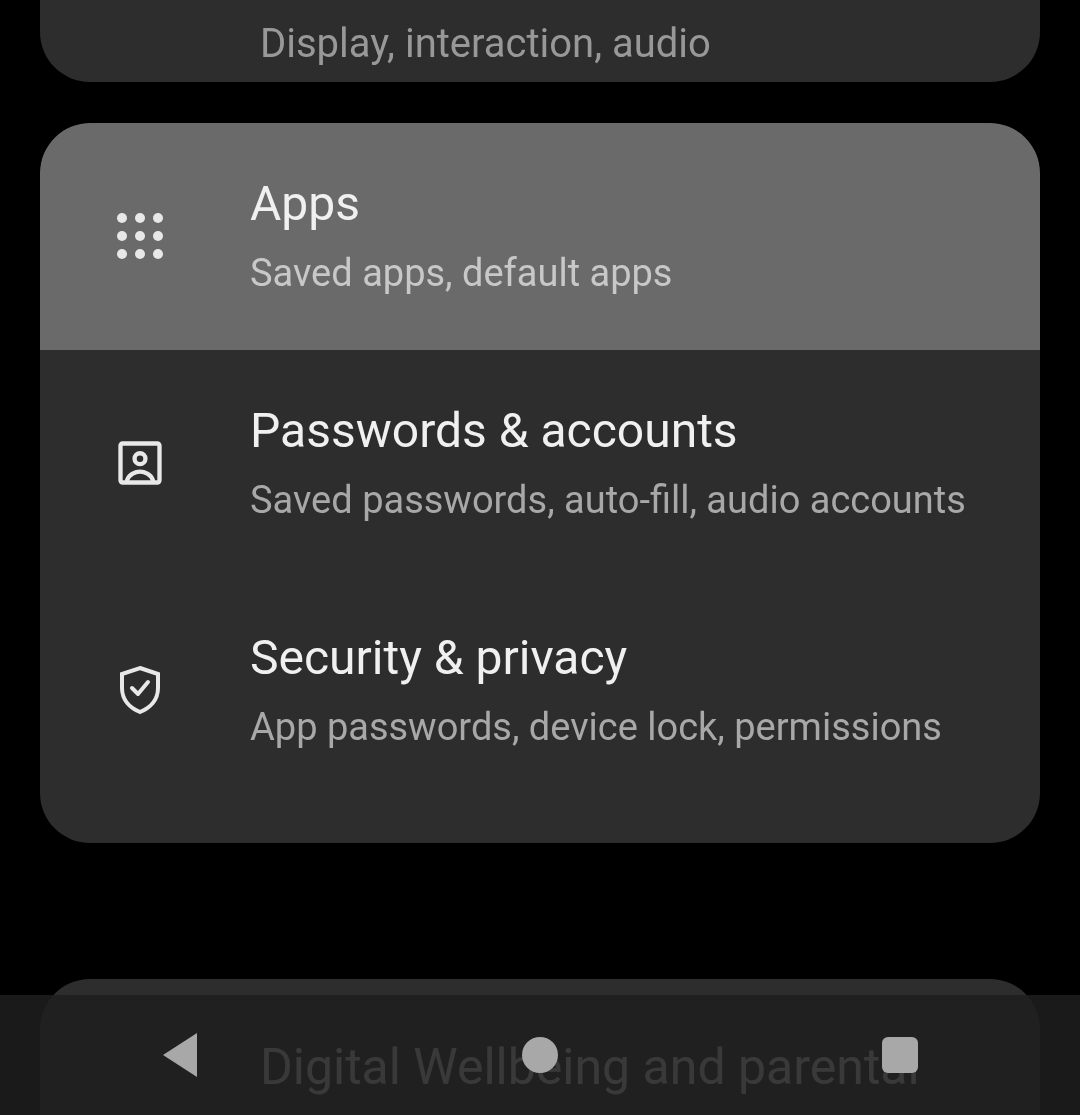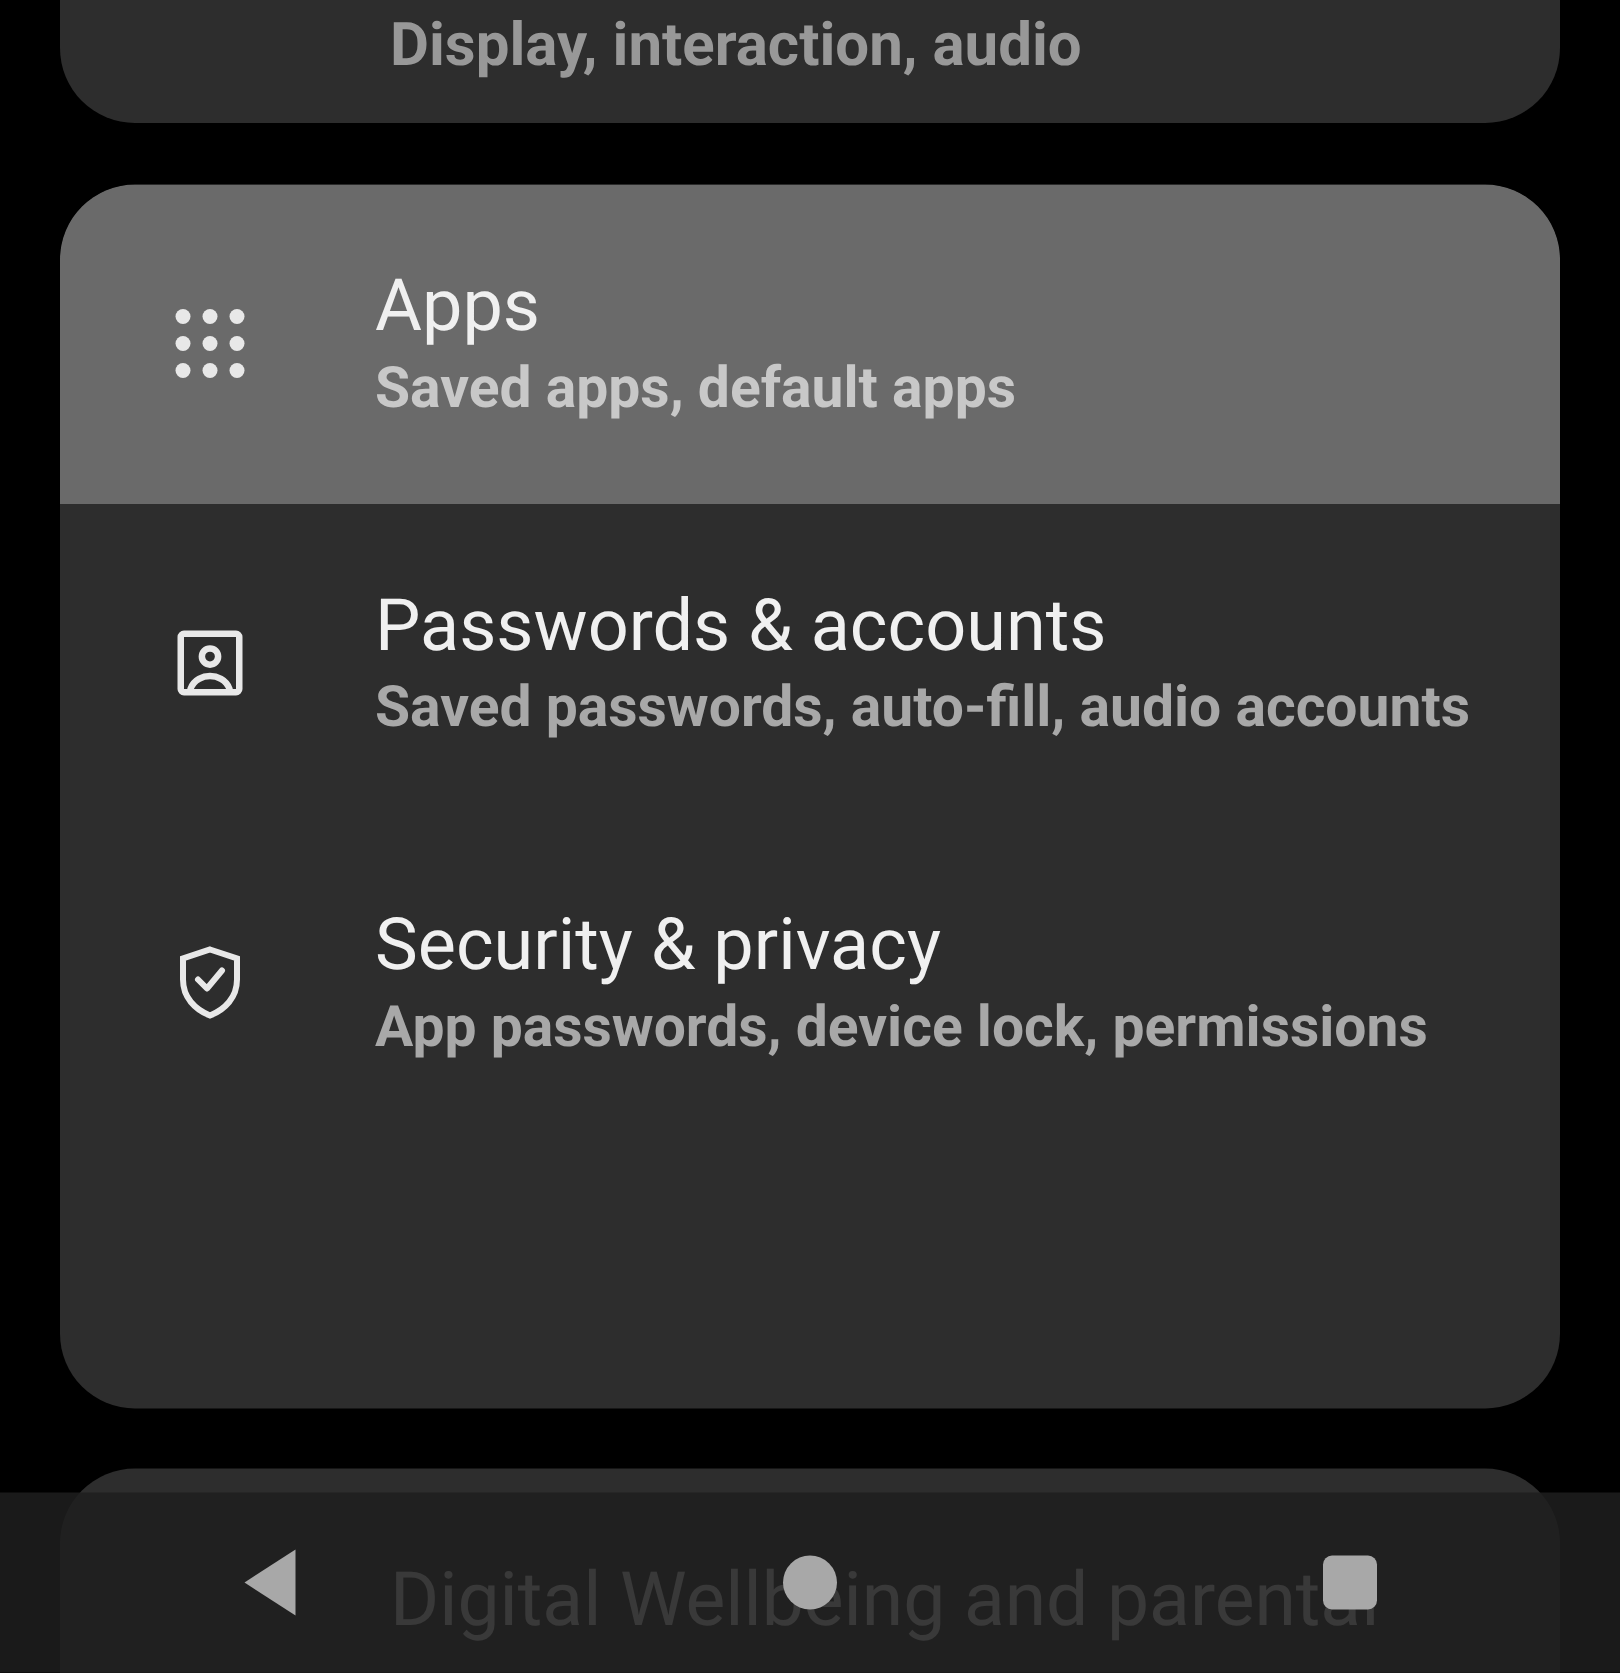--- a/index.html
+++ b/index.html
@@ -25,21 +25,21 @@
     border-radius: 50px;
   }
   .card.top {
     top: -80px;
     height: 162px;
     padding-left: 220px;
     padding-top: 80px;
   }
   .card.main {
     top: 123px;
-    height: 816px;
+    height: 720px;
     overflow: hidden;
   }
   .card.bottom {
     top: 979px;
     height: 200px;
     padding-left: 220px;
     padding-top: 60px;
   }
   .row {
     display: flex;
@@ -67,22 +67,22 @@
   }
   .title {
     color: #f0f0f0;
     font-size: 48px;
     font-weight: 400;
     line-height: 1.15;
   }
   .subtitle {
     color: #a8a8a8;
     font-size: 38px;
-    font-weight: 700;
-    margin-top: 6px;
+    font-weight: 400;
+    margin-top: 20px;
     line-height: 1.2;
   }
   .top .subtitle {
     color: #989898;
     font-size: 40px;
   }
   .bottom .title {
     color: #d0d0d0;
     font-size: 50px;
   }

